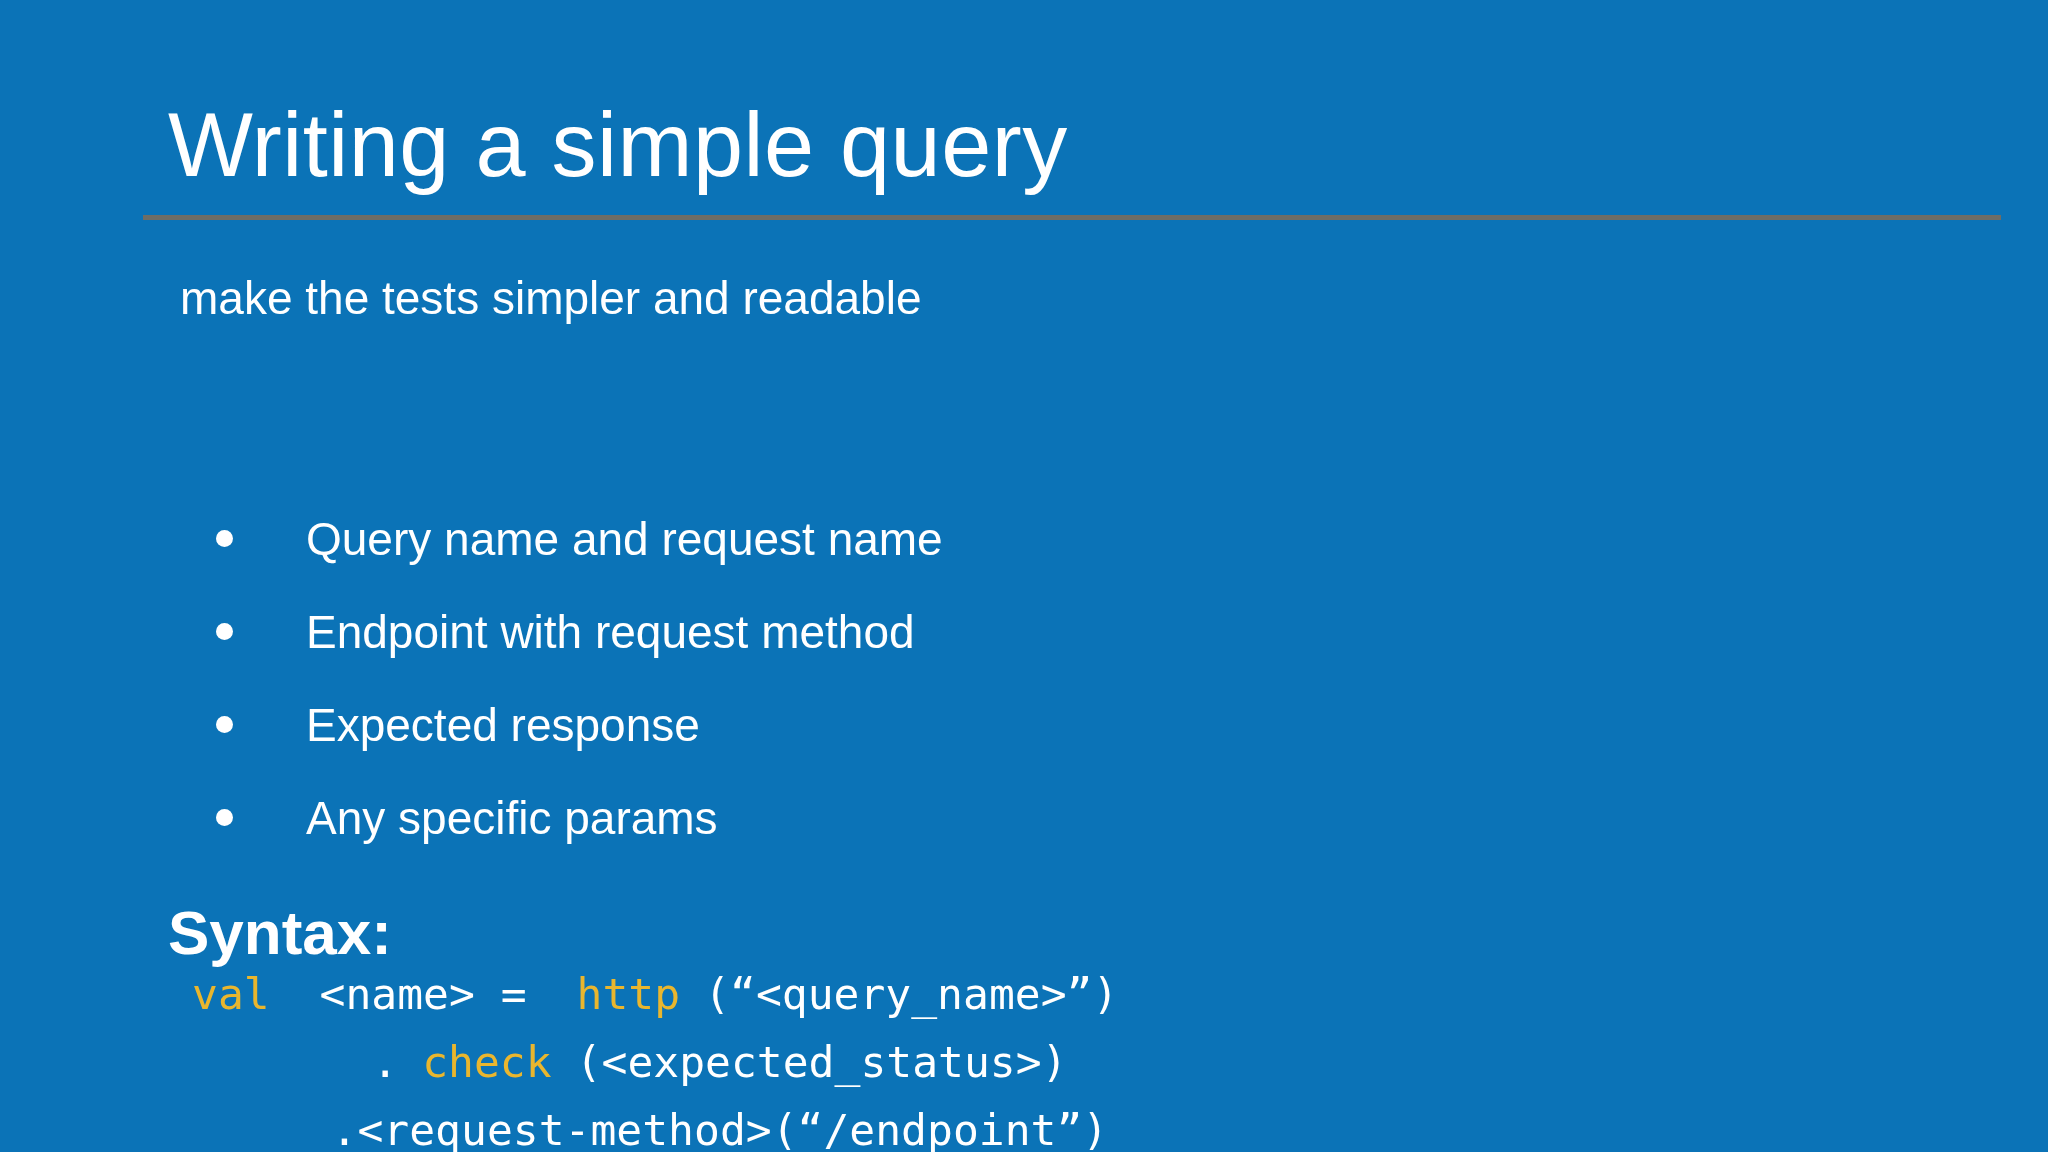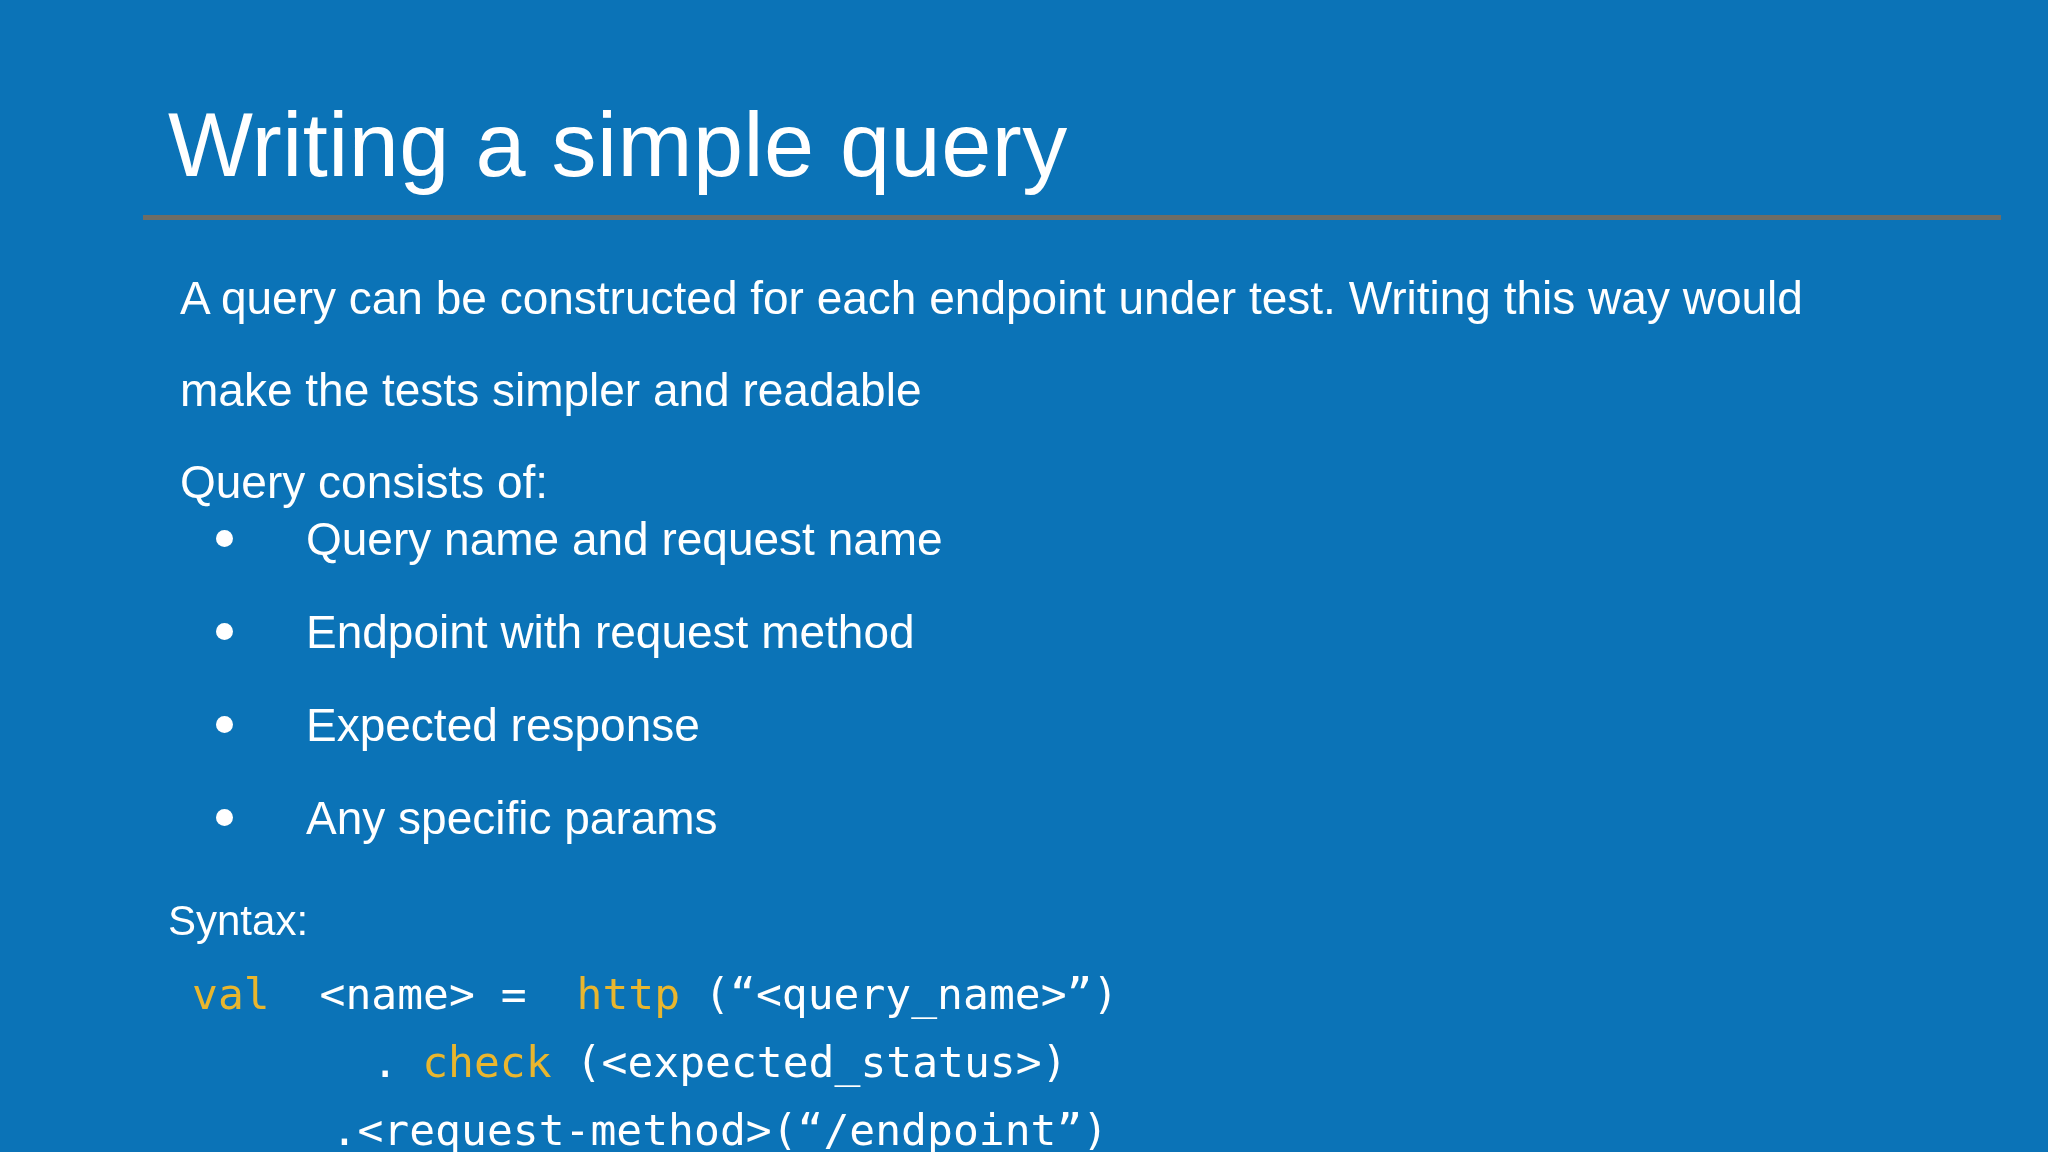--- a/index.html
+++ b/index.html
@@ -63,22 +63,22 @@
     width: 17px; height: 17px;
     border-radius: 50%;
     background: var(--text);
     margin-left: 36px;
     margin-right: 53px;
     flex: 0 0 auto;
   }
   .syntax-label {
     position: absolute;
     left: 120px; top: 849px;
-    font-size: 42px;
-    font-weight: 400;
+    font-size: 62px;
+    font-weight: 700;
     white-space: nowrap;
   }
   .code-block {
     position: absolute;
     left: 120px; top: 906px;
     font-family: "DejaVu Sans Mono", monospace;
     font-size: 43px;
     line-height: 56px;
     text-align: center;
   }
@@ -88,23 +88,21 @@
 </head>
 <body>
 
 <div class="slide">
 
   <h1 class="slide-title">Writing a simple query</h1>
 
   <div class="title-rule"></div>
 
   <div class="body-block">
-    <div class="para-line">A query can be constructed for each endpoint under test. Writing this way would</div>
     <div class="para-line">make the tests simpler and readable</div>
-    <div class="list-intro">Query consists of:</div>
   </div>
 
   <ul class="bullet-list">
     <li class="bullet-item">
       <span class="bullet-dot"></span>
       <span>Query name and request name</span>
     </li>
     <li class="bullet-item">
       <span class="bullet-dot"></span>
       <span>Endpoint with request method</span>

